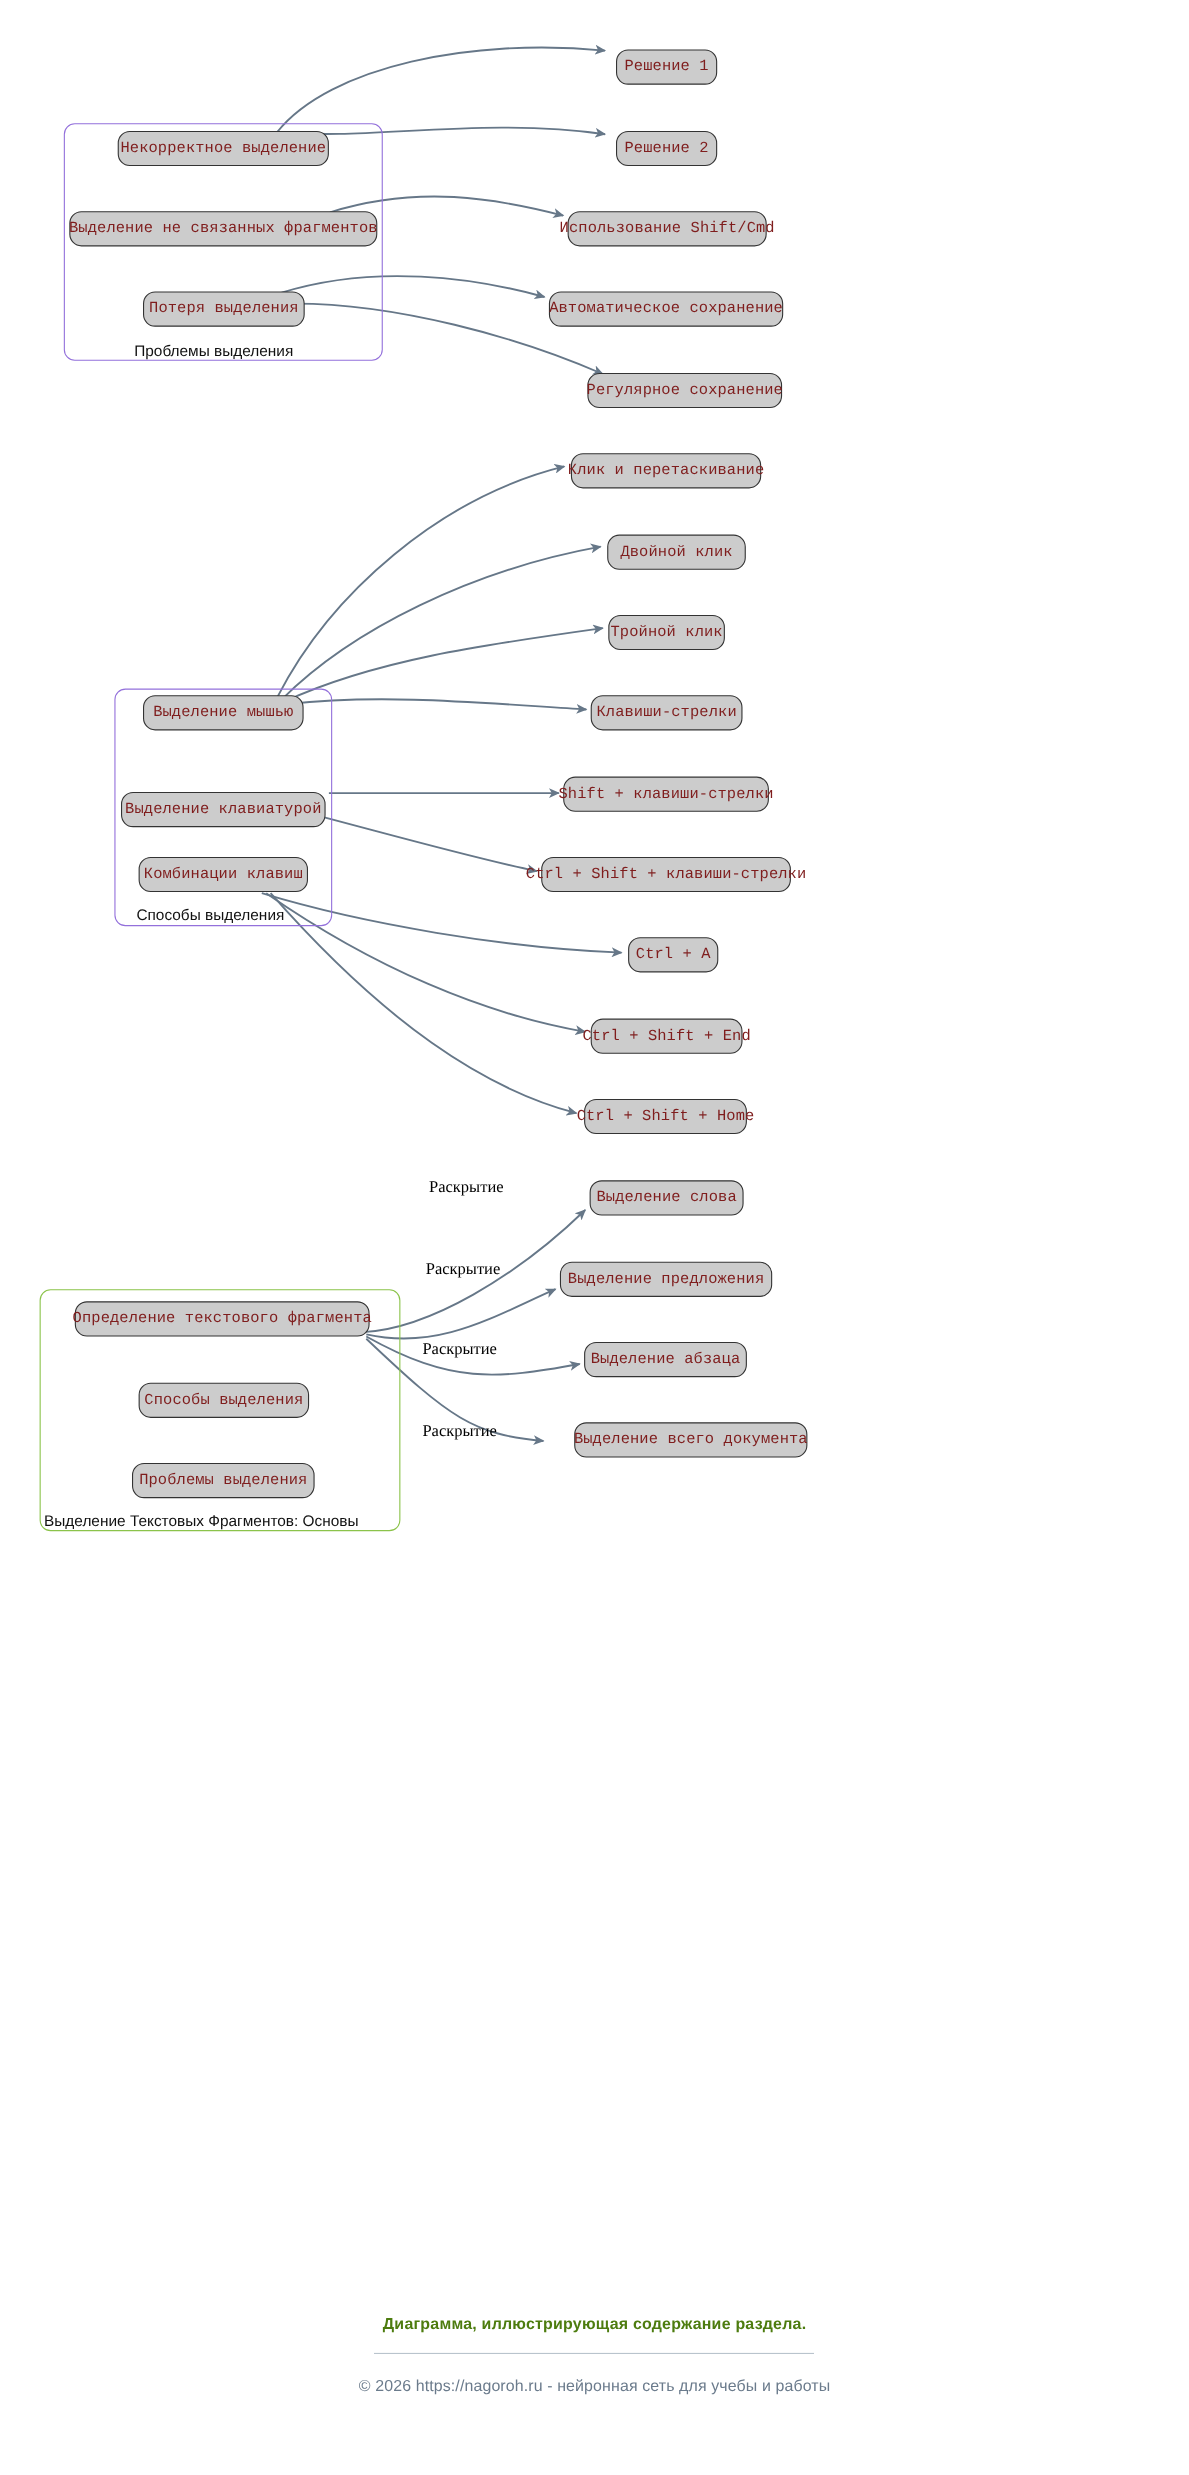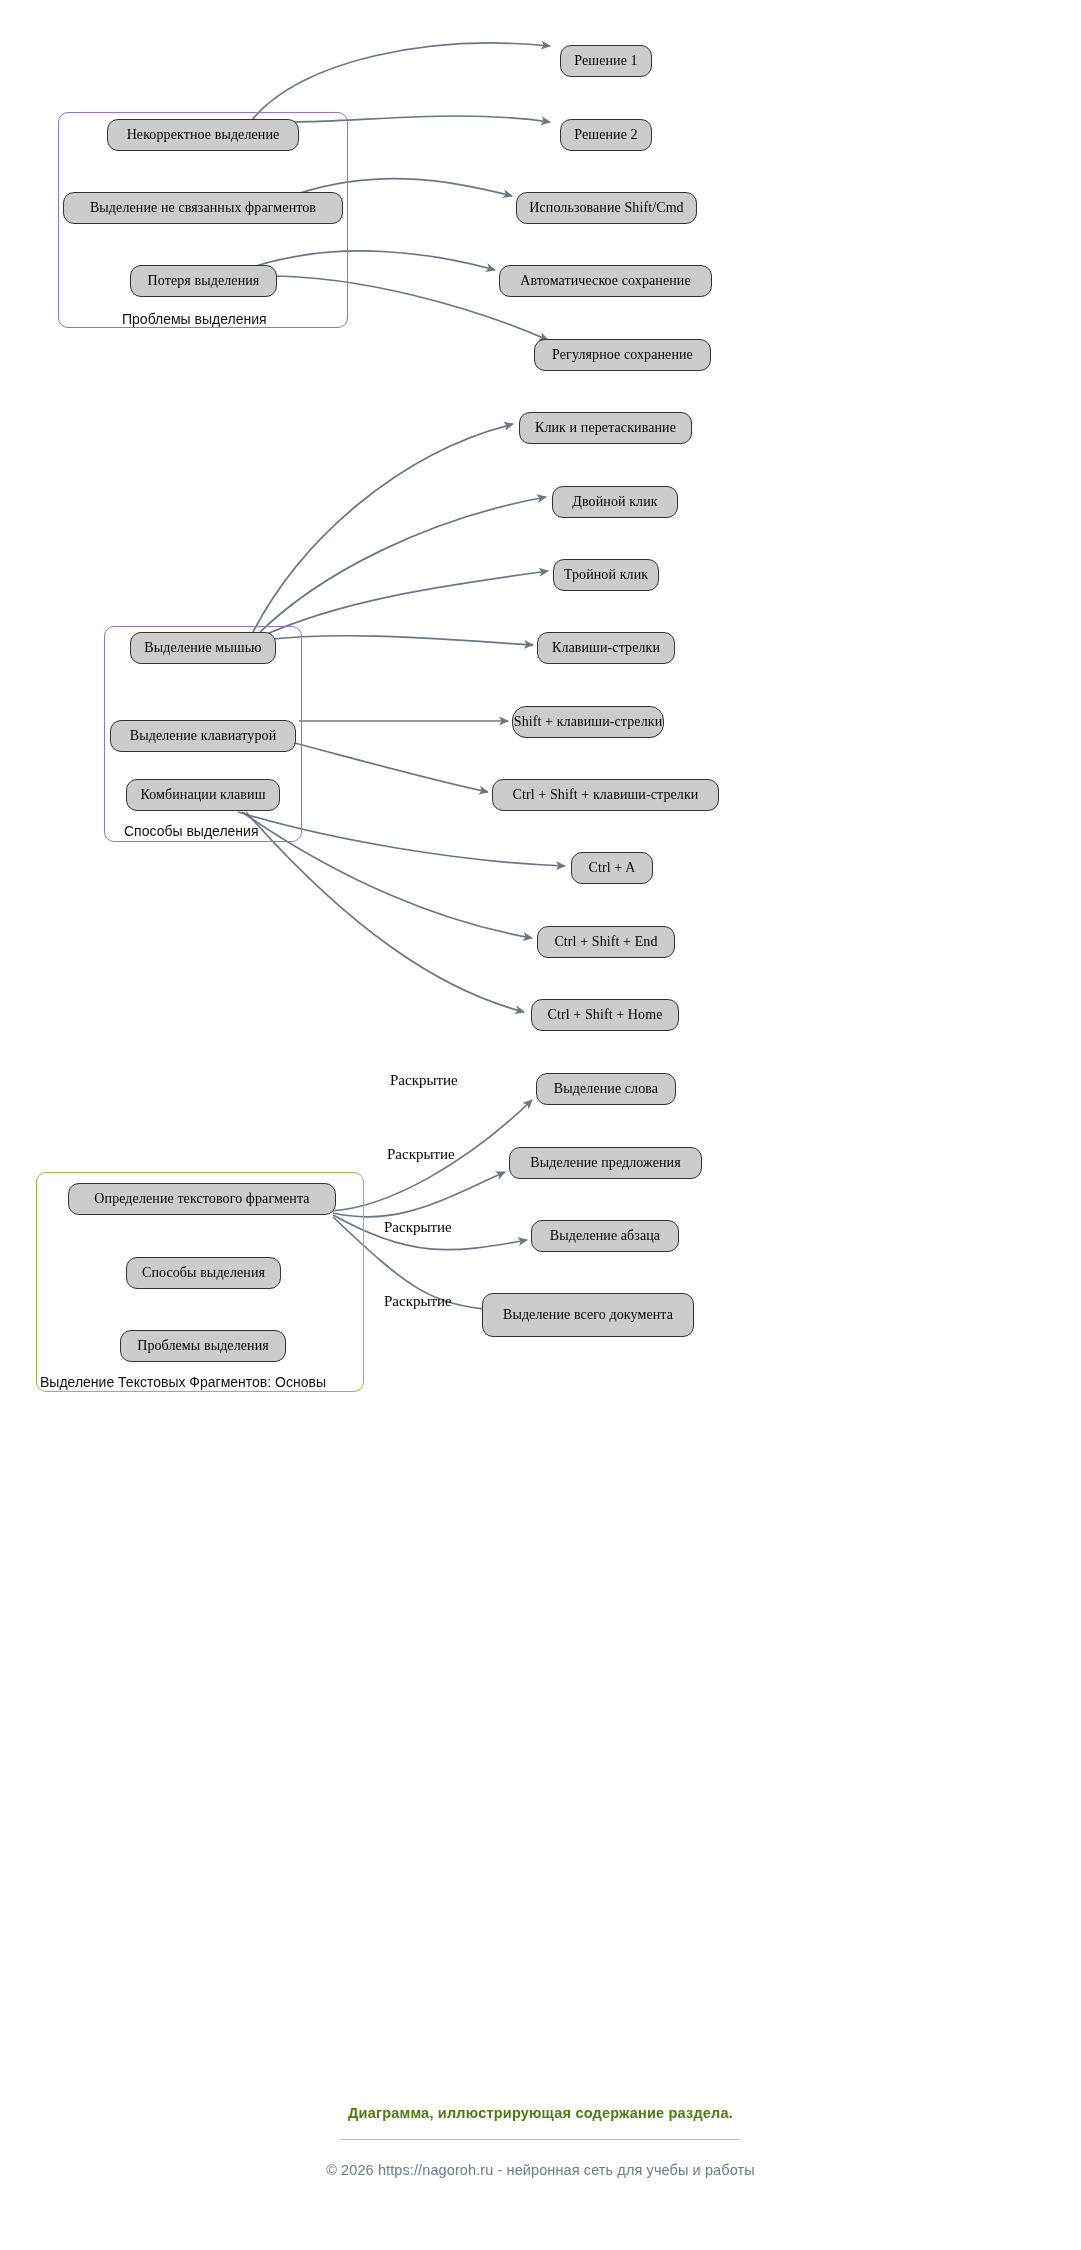--- a/index.html
+++ b/index.html
@@ -27,23 +27,23 @@
     width: 1081px;
     height: 2250px;
     pointer-events: none;
   }
   .node {
     position: absolute;
     box-sizing: border-box;
     background: #cccccc;
     border: 1.4px solid #333333;
     border-radius: 11px;
-    color: #000000;
+    color: #7f1d1d;
     font-size: 14px;
-    font-family: Liberation Serif, serif;
+    font-family: Liberation Mono, monospace;
     display: flex;
     align-items: center;
     justify-content: center;
     white-space: nowrap;
     letter-spacing: 0.1px;
     line-height: 1;
   }
   .cluster {
     position: absolute;
     box-sizing: border-box;
@@ -164,21 +164,21 @@
   <div class="node" style="left:126px; top:779px; width:154px; height:32px;">Комбинации клавиш</div>
 
   <div class="node" style="left:519px; top:412px; width:173px; height:32px;">Клик и перетаскивание</div>
 
   <div class="node" style="left:552px; top:486px; width:126px; height:32px;">Двойной клик</div>
 
   <div class="node" style="left:553px; top:559px; width:106px; height:32px;">Тройной клик</div>
 
   <div class="node" style="left:537px; top:632px; width:138px; height:32px;">Клавиши-стрелки</div>
 
-  <div class="node" style="left:512px; top:706px; width:152px; height:32px;border-radius:14px;">Shift + клавиши-стрелки</div>
+  <div class="node" style="left:512px; top:706px; width:187px; height:32px;">Shift + клавиши-стрелки</div>
 
   <div class="node" style="left:492px; top:779px; width:227px; height:32px;">Ctrl + Shift + клавиши-стрелки</div>
 
   <div class="node" style="left:571px; top:852px; width:82px; height:32px;">Ctrl + A</div>
 
   <div class="node" style="left:537px; top:926px; width:138px; height:32px;">Ctrl + Shift + End</div>
 
   <div class="node" style="left:531px; top:999px; width:148px; height:32px;">Ctrl + Shift + Home</div>
 
   <div class="node" style="left:68px; top:1183px; width:268px; height:32px;">Определение текстового фрагмента</div>
@@ -186,21 +186,21 @@
   <div class="node" style="left:126px; top:1257px; width:155px; height:32px;">Способы выделения</div>
 
   <div class="node" style="left:120px; top:1330px; width:166px; height:32px;">Проблемы выделения</div>
 
   <div class="node" style="left:536px; top:1073px; width:140px; height:32px;">Выделение слова</div>
 
   <div class="node" style="left:509px; top:1147px; width:193px; height:32px;">Выделение предложения</div>
 
   <div class="node" style="left:531px; top:1220px; width:148px; height:32px;">Выделение абзаца</div>
 
-  <div class="node" style="left:482px; top:1293px; width:212px; height:44px;">Выделение всего документа</div>
+  <div class="node" style="left:522px; top:1293px; width:212px; height:32px;">Выделение всего документа</div>
 
   <div class="edge-label" style="left:390px; top:1072px;">Раскрытие</div>
   <div class="edge-label" style="left:387px; top:1146px;">Раскрытие</div>
   <div class="edge-label" style="left:384px; top:1219px;">Раскрытие</div>
   <div class="edge-label" style="left:384px; top:1293px;">Раскрытие</div>
 
   <div class="footer footer-caption">Диаграмма, иллюстрирующая содержание раздела.</div>
   <div class="footer-rule"></div>
   <div class="footer footer-copy">© 2026 https://nagoroh.ru - нейронная сеть для учебы и работы</div>
 

